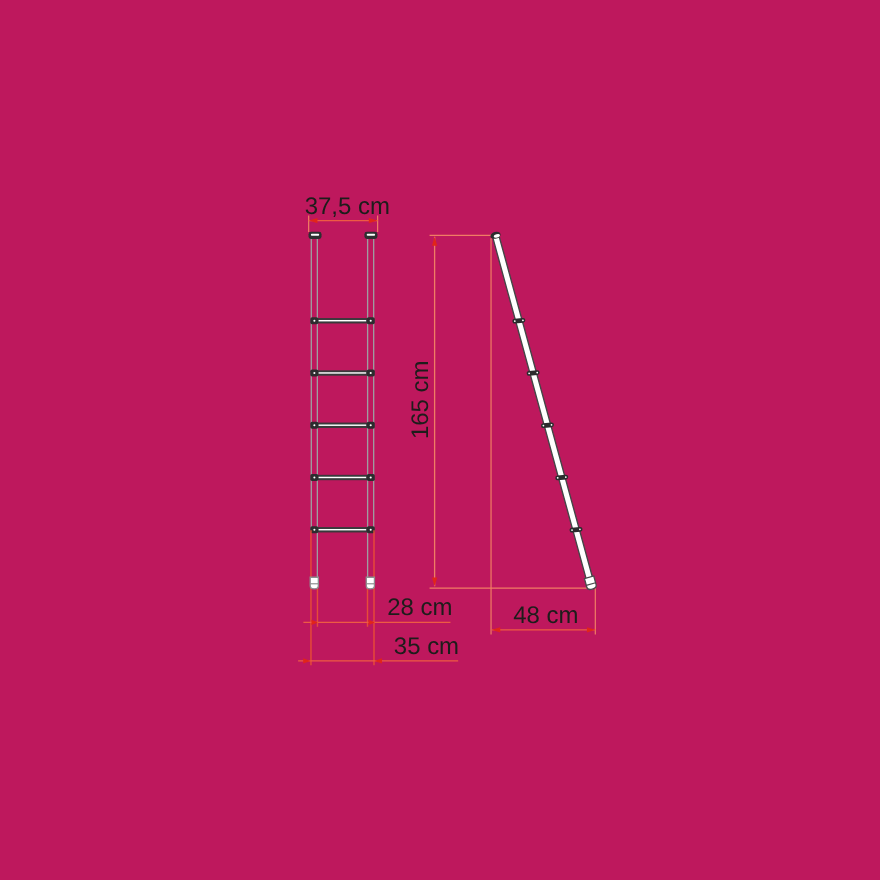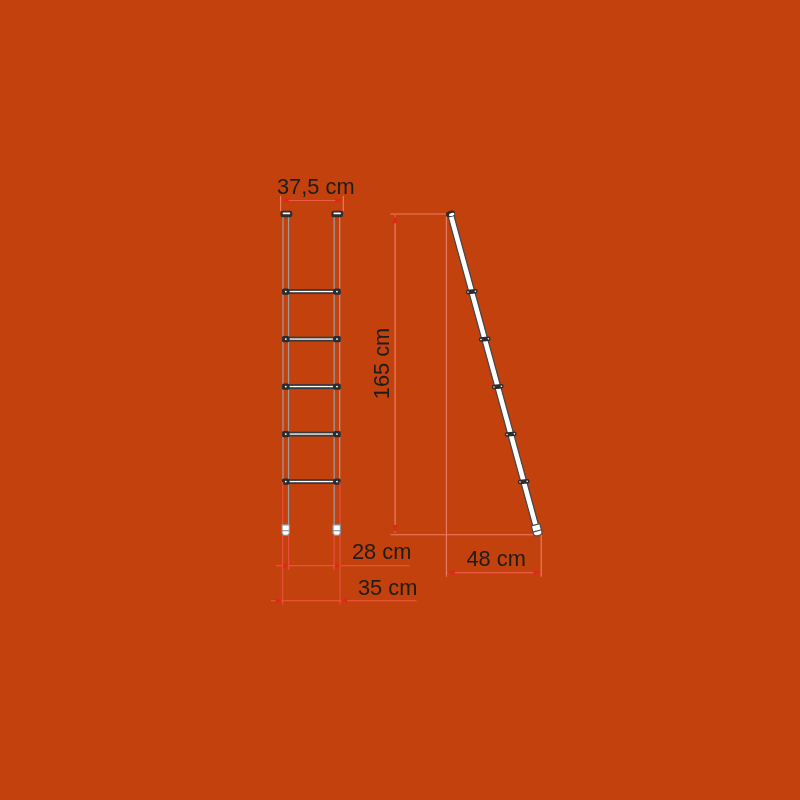--- a/index.html
+++ b/index.html
@@ -1,16 +1,16 @@
 <!DOCTYPE html>
 <html><head>
 <meta charset="utf-8">
 <style>
   html,body{margin:0;padding:0;background:#ffffff;}
-  .wrap{width:800px;height:800px;position:relative;background:#c2410c;overflow:hidden;}
+  .wrap{width:800px;height:800px;position:relative;background:#be185d;overflow:hidden;}
   text{font-family:"Liberation Sans",sans-serif;fill:#1d1d1b;}
 </style>
 </head>
 <body>
 
 <div class="wrap">
 <svg width="800" height="800" viewBox="0 0 800 800" xmlns="http://www.w3.org/2000/svg">
 
   <line x1="280.6" y1="195.8" x2="280.6" y2="211.0" stroke="#f07d64" stroke-width="1.1"></line>
 

